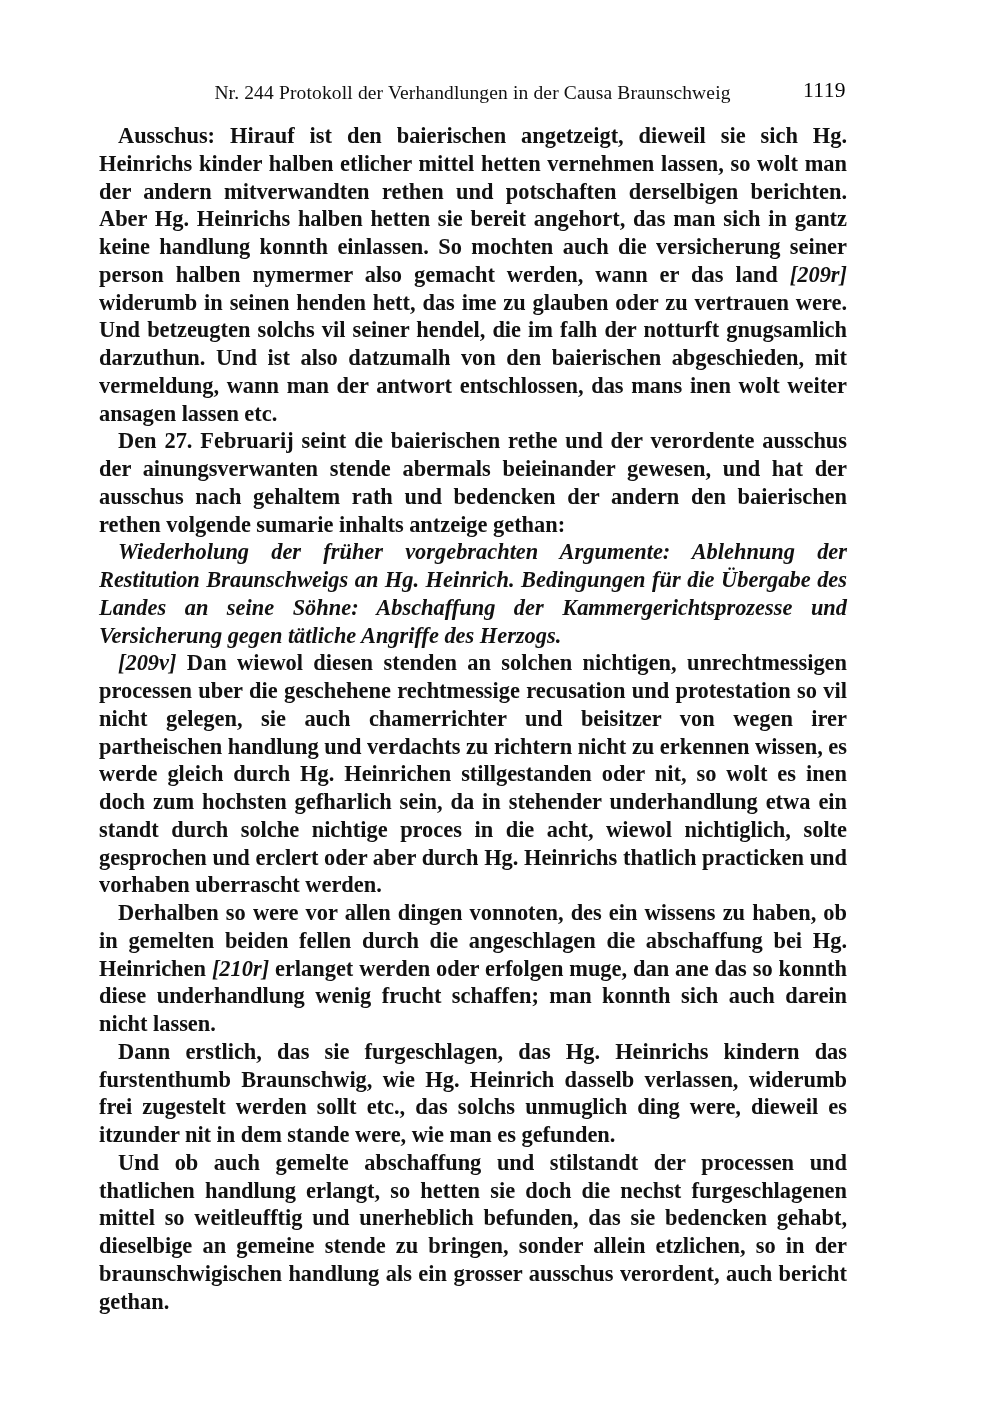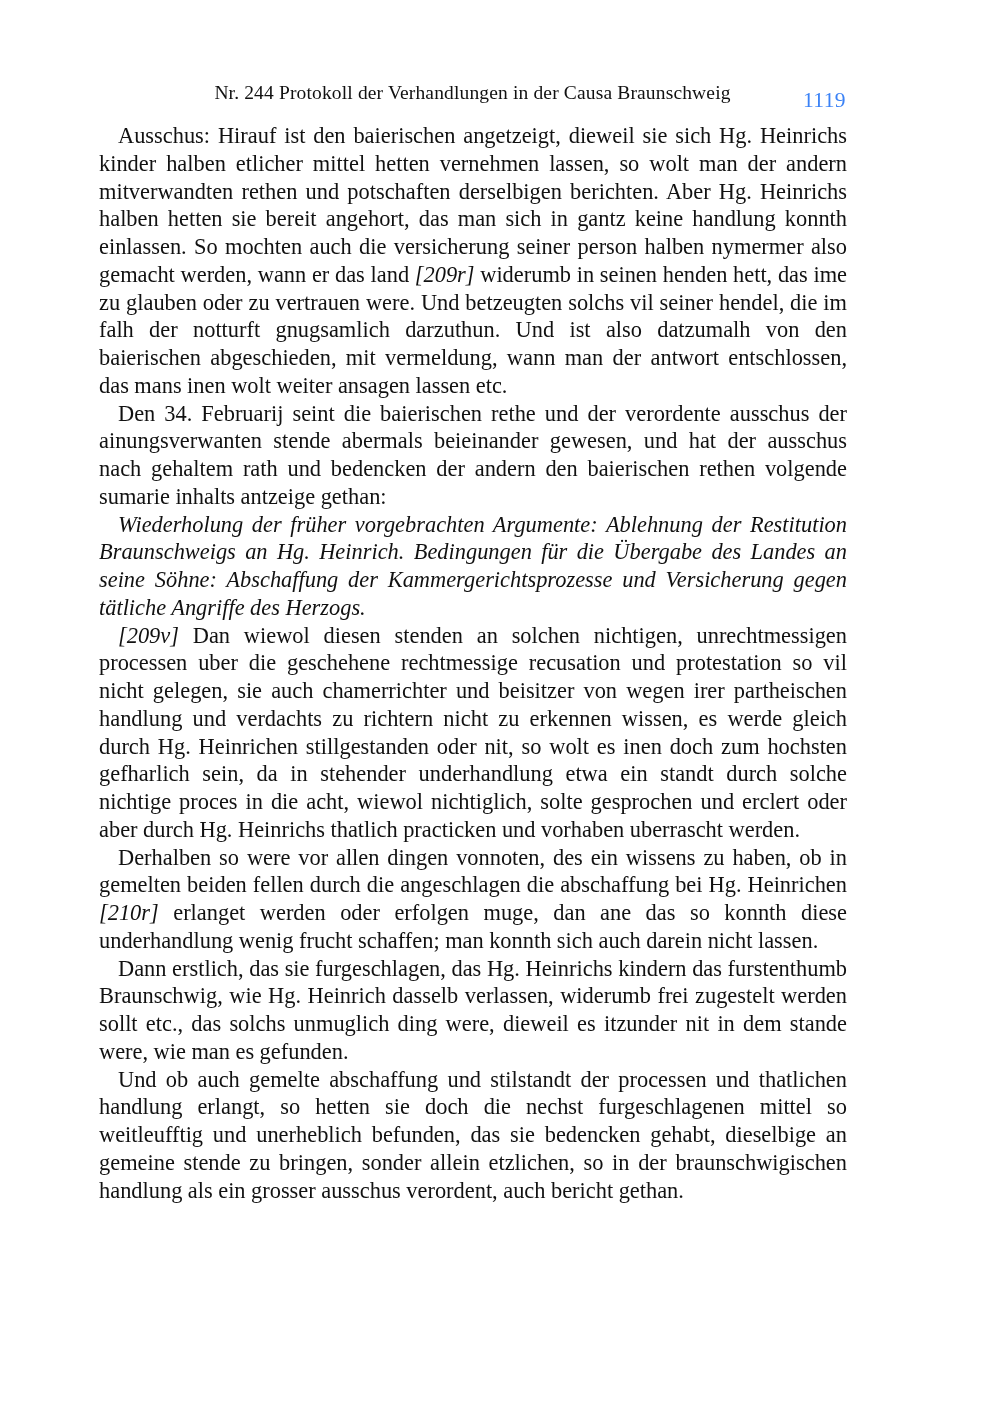--- a/index.html
+++ b/index.html
@@ -37,40 +37,40 @@
     letter-spacing: 0.15px;
     white-space: nowrap;
     color: #111111;
   }
   .running-head .folio-number {
     position: absolute;
     right: 0;
     top: 0;
     font-size: 21.5px;
     letter-spacing: 0.4px;
-    color: #3b82f6;
-    margin-top: 10px;
+    color: #000000;
   }
   
   .textblock {
     position: absolute;
     left: 99px;
     top: 122px;
     width: 748px;
   }
   p.para {
     margin: 0;
     font-size: 22.4px;
     line-height: 27.75px;
     text-align: justify;
     text-justify: inter-word;
     text-indent: 19px;
     hyphens: manual;
     word-spacing: -0.1px;
     color: #111111;
+    font-weight: bold;
   }
   p.para.italic {
     font-style: italic;
   }
   .folio-marker {
     font-style: italic;
   }
 </style>
 </head>
 <body>
@@ -82,21 +82,21 @@
     <span class="folio-number">1119</span>
   </div>
 
   <div class="textblock">
 
     <p class="para">
       <span>Ausschus: Hirauf ist den baierischen angetzeigt, dieweil sie sich Hg. Heinrichs kinder halben etlicher mittel hetten vernehmen lassen, so wolt man der andern mitverwandten rethen und potschaften derselbigen berichten. Aber Hg. Heinrichs halben hetten sie bereit angehort, das man sich in gantz keine handlung konnth einlassen. So mochten auch die versicherung seiner person halben nymermer also gemacht werden, wann er das land </span><span class="folio-marker">[209r]</span><span> widerumb in seinen henden hett, das ime zu glauben oder zu vertrauen were. Und betzeugten solchs vil seiner hendel, die im falh der notturft gnugsamlich darzuthun. Und ist also datzumalh von den baierischen abgeschieden, mit vermeldung, wann man der antwort entschlossen, das mans inen wolt weiter ansagen lassen etc.</span>
     </p>
 
     <p class="para">
-      <span>Den 34. Februarij seint die baierischen rethe und der verordente ausschus der ainungsverwanten stende abermals beieinander gewesen, und hat der ausschus nach gehaltem rath und bedencken der andern den baierischen rethen volgende sumarie inhalts antzeige gethan:</span>
+      <span>Den 27. Februarij seint die baierischen rethe und der verordente ausschus der ainungsverwanten stende abermals beieinander gewesen, und hat der ausschus nach gehaltem rath und bedencken der andern den baierischen rethen volgende sumarie inhalts antzeige gethan:</span>
     </p>
 
     <p class="para italic">
       <span>Wiederholung der früher vorgebrachten Argumente: Ablehnung der Restitution Braunschweigs an Hg. Heinrich. Bedingungen für die Übergabe des Landes an seine Söhne: Abschaffung der Kammergerichtsprozesse und Versicherung gegen tätliche Angriffe des Herzogs.</span>
     </p>
 
     <p class="para">
       <span class="folio-marker">[209v]</span><span> Dan wiewol diesen stenden an solchen nichtigen, unrechtmessigen processen uber die geschehene rechtmessige recusation und protestation so vil nicht gelegen, sie auch chamerrichter und beisitzer von wegen irer partheischen handlung und verdachts zu richtern nicht zu erkennen wissen, es werde gleich durch Hg. Heinrichen stillgestanden oder nit, so wolt es inen doch zum hochsten gefharlich sein, da in stehender underhandlung etwa ein standt durch solche nichtige proces in die acht, wiewol nichtiglich, solte gesprochen und erclert oder aber durch Hg. Heinrichs thatlich practicken und vorhaben uberrascht werden.</span>
     </p>
 

